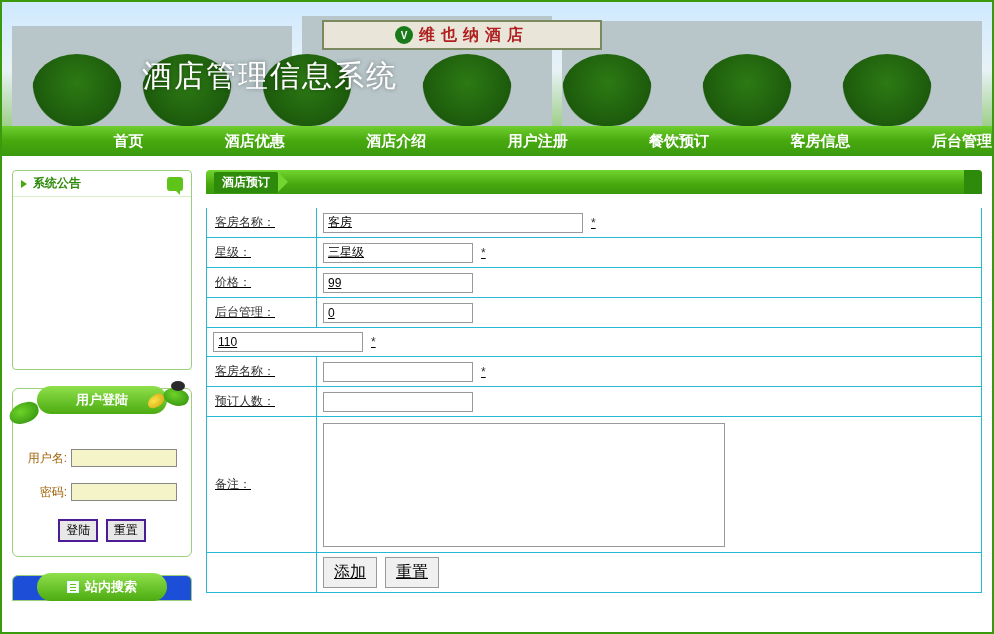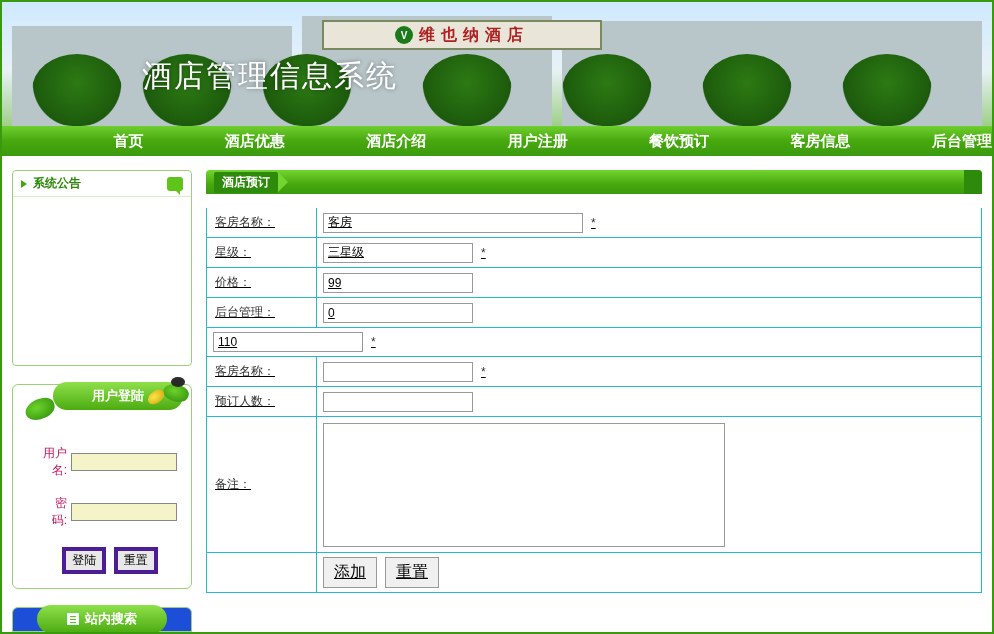--- a/index.html
+++ b/index.html
@@ -32,33 +32,33 @@
 
 .panel1 { border:1px solid #9ccf7a; border-radius:4px; height:200px; background:#fff; }
 .panel1 .hd { height:26px; display:flex; align-items:center; padding:0 8px; justify-content:space-between; border-bottom:1px solid #d8ecca; }
 .panel1 .hd .l { display:flex; align-items:center; gap:6px; }
 .arrow-r { width:0; height:0; border-top:4px solid transparent; border-bottom:4px solid transparent; border-left:6px solid #47a80e; }
 .panel1 .hd .ttl { color:#2e8a0a; font-weight:bold; }
 .bubble-ic { width:16px; height:14px; background:#5fc41a; border-radius:3px; position:relative; }
 .bubble-ic:after { content:""; position:absolute; bottom:-4px; right:3px; width:0; height:0; border-top:4px solid #5fc41a; border-left:4px solid transparent; }
 
 
-.login { border:1px solid #9ccf7a; border-radius:6px; background:#fff; padding-bottom:14px;padding-left:16px; }
+.login { border:1px solid #9ccf7a; border-radius:6px; background:#fff; padding-bottom:14px; }
 .login .hd { height:30px; position:relative; }
 .login .tab { position:absolute; top:-3px; left:24px; width:130px; height:28px; border-radius:14px; background: linear-gradient(to bottom,#8fe04a,#4cab11); color:#fff; font-weight:bold; display:flex; align-items:center; justify-content:center; font-size:13px; }
 .leaf { position:absolute; width:30px; height:20px; background: radial-gradient(ellipse at 40% 40%, #6ed32a, #2c8a0a); border-radius: 60% 40% 55% 45%; }
 .leaf.l1 { left:-4px; top:14px; transform:rotate(-15deg); }
 .leaf.l2 { right:0px; top:-2px; transform:rotate(20deg) scale(.85); }
 .leaf.l3 { right:20px; top:2px; transform:rotate(-30deg) scale(.6); background: radial-gradient(ellipse at 40% 40%, #ffe34a, #c9a20a); }
 .leaf.bfly { right:6px; top:-8px; background:#2a2a2a; width:14px; height:10px; border-radius:50% 50% 50% 50%; }
 .login .row { display:flex; align-items:center; gap:4px; padding:8px 14px 0 14px; }
-.login .row label { width:44px; text-align:right; color:#be185d; }
+.login .row label { width:44px; text-align:right; color:#a16207; }
 .login input[type=text], .login input[type=password] { width:106px; height:18px; border:1px solid #888; background:#f4f4c8; }
 .login .btns { text-align:center; padding-top:18px; }
-.login .btns button { font-size:12px; padding:1px 6px; margin:0 2px; border:4px solid #4c1d95; background:#e8e8e8; cursor:pointer; }
+.login .btns button { font-size:12px; padding:1px 6px; margin:0 2px; border:2px solid #4c1d95; background:#e8e8e8; cursor:pointer; }
 
 
 .search { border:1px solid #9ccf7a; border-radius:6px 6px 0 0; background:#1d4ed8; height:26px; position:relative; }
 .search .tab { position:absolute; top:-3px; left:24px; width:130px; height:28px; border-radius:14px; background: linear-gradient(to bottom,#8fe04a,#4cab11); color:#fff; font-weight:bold; display:flex; align-items:center; justify-content:center; gap:6px; font-size:13px; }
 .doc-ic { width:12px; height:12px; background:#fff; border:1px solid #dff; position:relative; }
 .doc-ic:before { content:""; position:absolute; left:2px; right:2px; top:2px; height:1px; background:#5fc41a; box-shadow:0 3px 0 #5fc41a, 0 6px 0 #5fc41a; }
 
 
 .mhd { height:24px; background: linear-gradient(to bottom,#73d52f 0%,#47a80e 60%,#3a9a0e 100%); border-radius:4px 4px 0 0; display:flex; align-items:center; color:#fff; font-weight:bold; position:relative; padding-left:8px; }
 .mhd .chip { background:#2e8a0a; padding:2px 8px; border-radius:2px; position:relative; }

